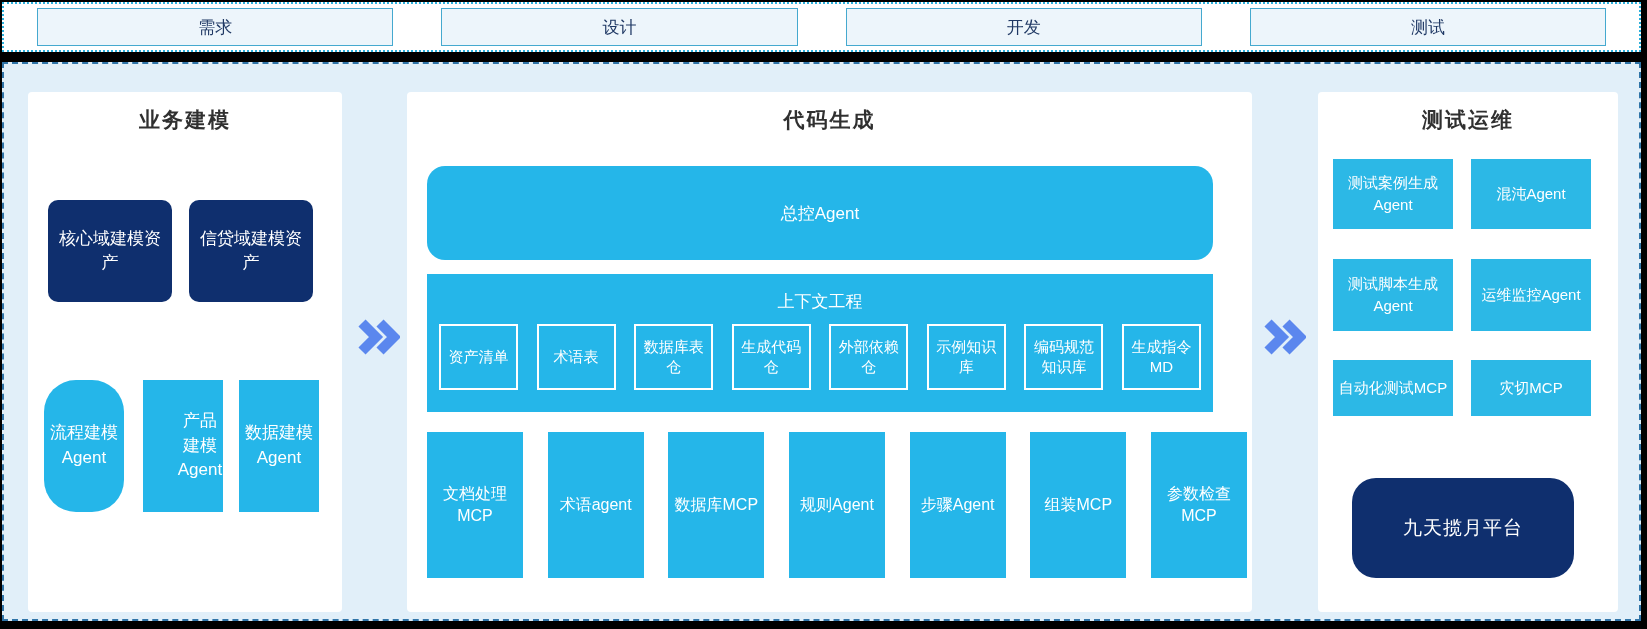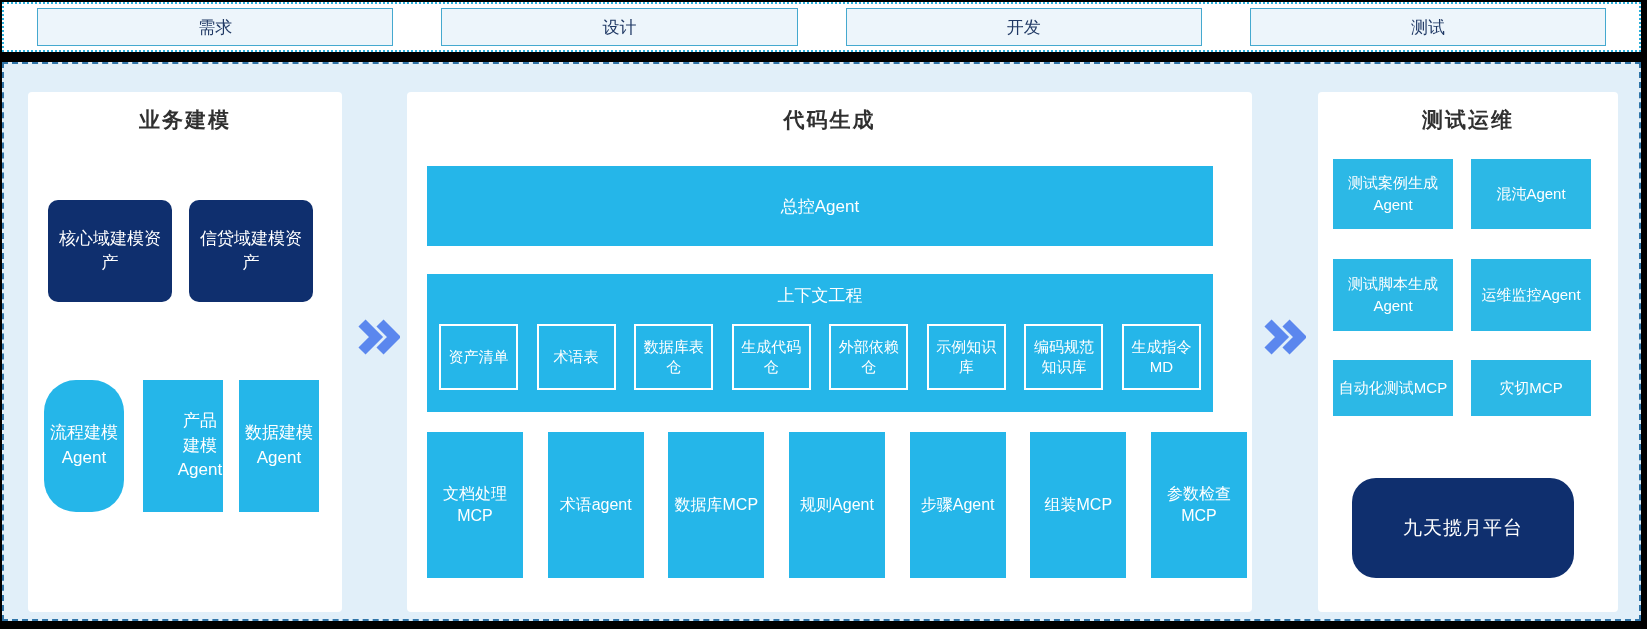--- a/index.html
+++ b/index.html
@@ -41,29 +41,29 @@
   .asset-1 { left:20px; }  .asset-2 { left:161px; }
   .agent-box {
     position:absolute; background:#25b6e9; color:#ffffff;
     display:flex; align-items:center; justify-content:center; text-align:center;
     font-size:17px; line-height:1.45; top:288px; width:80px; height:132px;
     padding:0 6px; box-sizing:border-box;
   }
   .agent-1 { left:16px;border-radius:32px; } .agent-2 { left:115px;padding-left:40px; } .agent-3 { left:211px; }
   
   .master-bar {
-    position:absolute; left:20px; top:74px; width:786px; height:80px;
+    position:absolute; left:20px; top:74px; width:786px; height:94px;
     background:#25b6e9; color:#ffffff; display:flex; align-items:center;
-    justify-content:center; font-size:17px;
+    justify-content:center; font-size:17px;border-radius:18px;
   }
   .context-bar {
     position:absolute; left:20px; top:182px; width:786px; height:138px;
     background:#25b6e9;
   }
-  .context-label { text-align:center; color:#ffffff; font-size:17px; padding-top:10px; }
+  .context-label { text-align:center; color:#ffffff; font-size:17px; padding-top:16px; }
   .context-items {
     position:absolute; left:12px; right:12px; top:50px;
     display:flex; justify-content:space-between;
   }
   .context-item {
     width:79px; height:66px; border:2px solid #ffffff; color:#ffffff;
     display:flex; align-items:center; justify-content:center; text-align:center;
     font-size:15px; line-height:1.35; box-sizing:border-box; padding:2px;
   }
   .tools-row {

